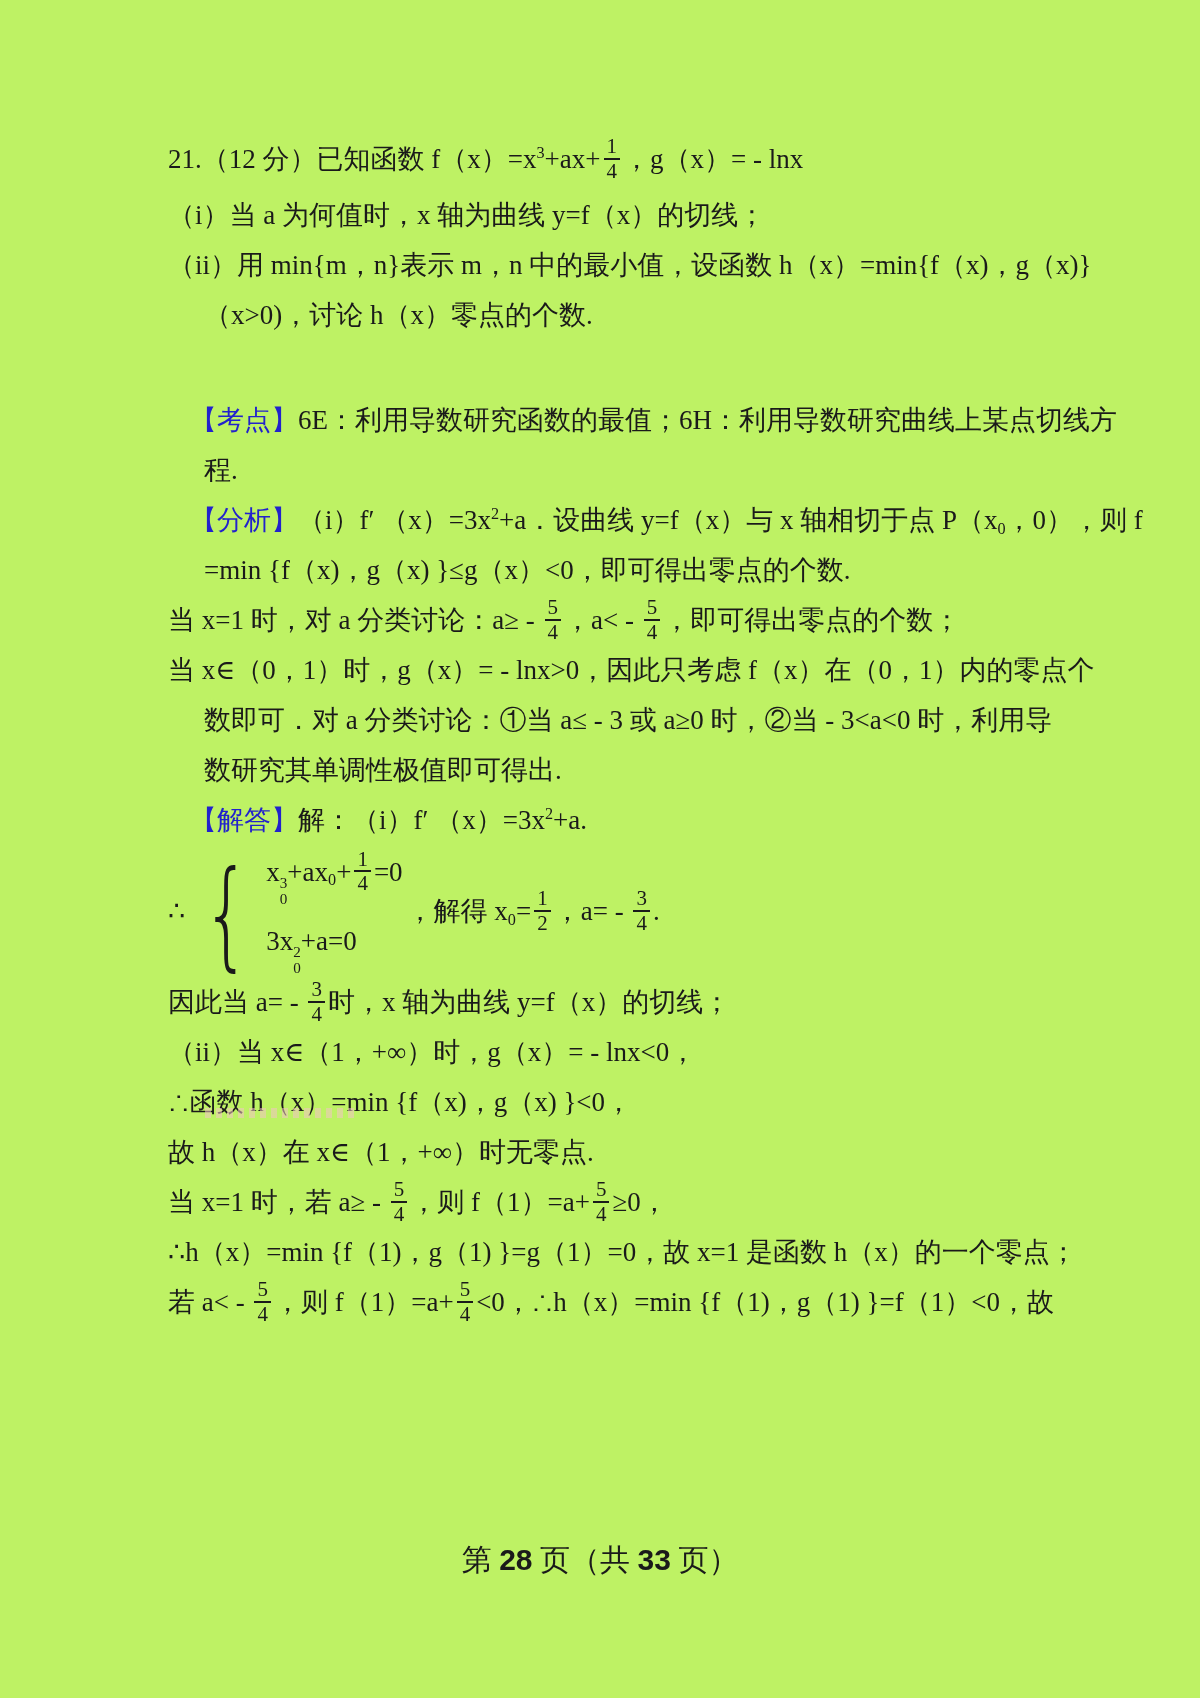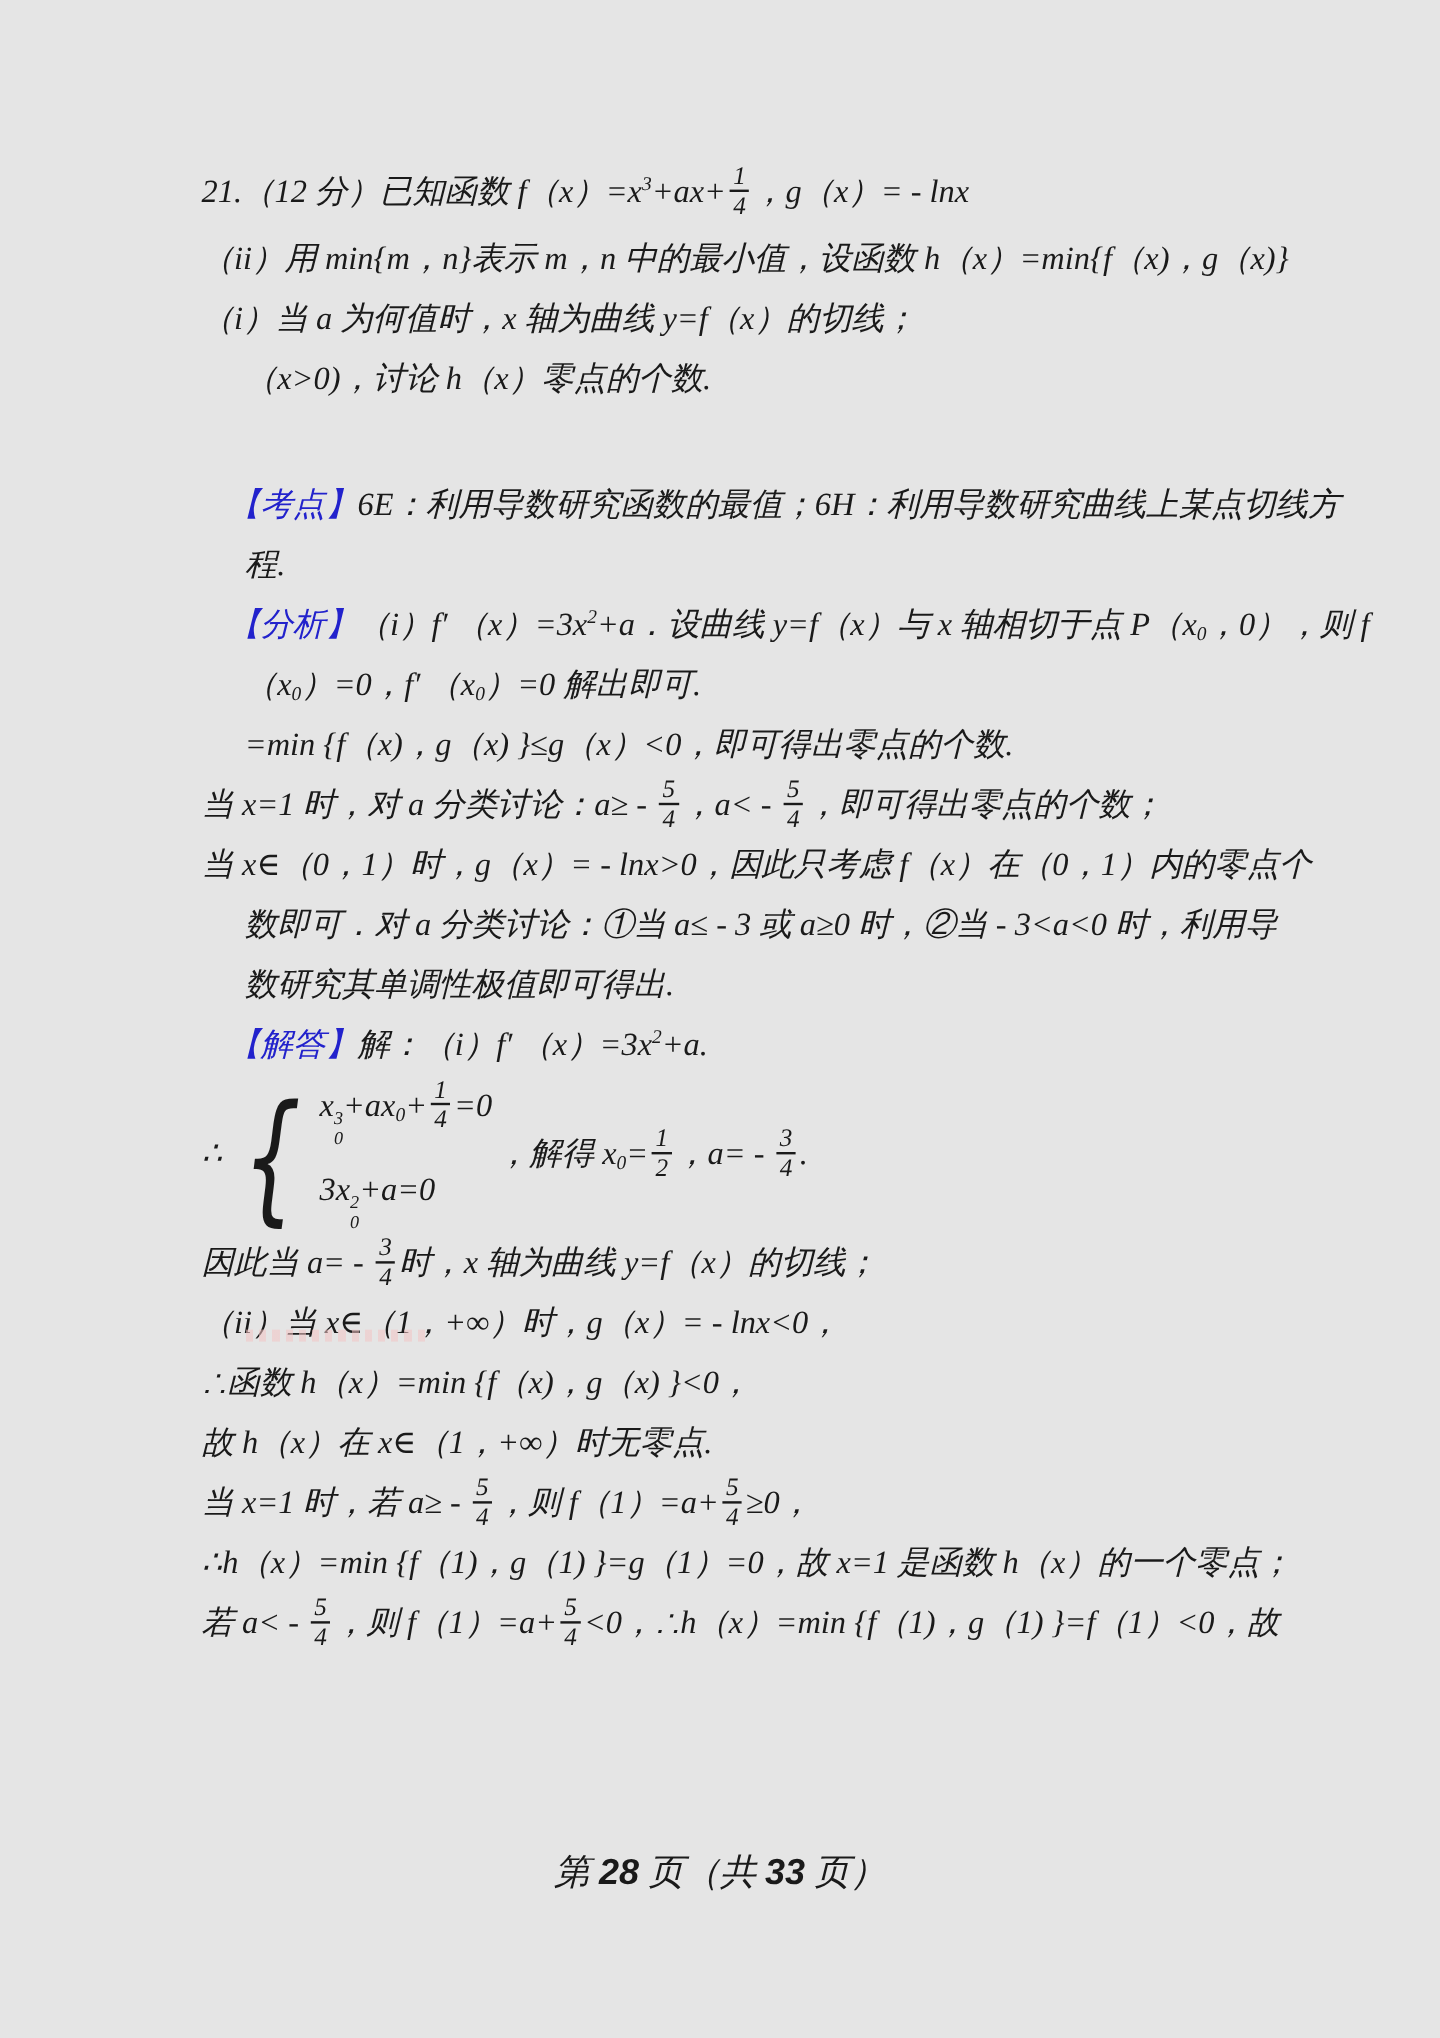--- a/index.html
+++ b/index.html
@@ -1,19 +1,19 @@
 <!DOCTYPE html>
 <html style="--label-blue: #2222cc;"><head>
 <meta charset="utf-8">
 <style>
   html,body{margin:0;padding:0;background:#ffffff;}
   .page{
-    width:1200px;height:1698px;position:relative;background:#e5e5e5;
+    width:1200px;height:1698px;position:relative;background:#bef264;
     font-family:"Liberation Serif","DejaVu Serif",serif;
-    color:#1a1a1a;font-size:27px;overflow:hidden;font-style:italic;
+    color:#1a1a1a;font-size:27px;overflow:hidden;
   }
   .content{padding:128px 140px 0 168px;}
   .line{height:50px;line-height:50px;white-space:pre;}
   .line.title{height:62px;line-height:62px;}
   .line.blank{height:55px;}
   .line.sys{height:132px;line-height:132px;}
   .ind1{padding-left:36px;}
   .blue{color:var(--label-blue,#2222cc);margin-left:22px;}
   .sup{font-size:0.6em;vertical-align:0.62em;line-height:0;}
   .sub{font-size:0.6em;vertical-align:-0.28em;line-height:0;}
@@ -44,28 +44,27 @@
     font-size:30px;white-space:pre;
   }
   .footer .bold{font-weight:bold;font-family:"Liberation Sans","DejaVu Sans",sans-serif;}
 </style>
 </head>
 <body>
 
 <div class="page">
   <div class="content">
       <div class="line title"><span>21.（12 分）已知函数 f（x）=x</span><span class="sup">3</span><span>+ax+</span><span class="frac"><span class="num">1</span><span class="den">4</span></span><span>，g（x）= - lnx</span></div>
+      <div class="line"><span>（i）当 a 为何值时，x 轴为曲线 y=f（x）的切线；</span></div>
       <div class="line"><span>（ii）用 min{m，n}表示 m，n 中的最小值，设函数 h（x）=min{f（x)，g（x)}</span></div>
-      <div class="line"><span>（i）当 a 为何值时，x 轴为曲线 y=f（x）的切线；</span></div>
       <div class="line ind1"><span>（x&gt;0)，讨论 h（x）零点的个数.</span></div>
       <div class="line blank"></div>
       <div class="line"><span class="blue">【考点】</span><span>6E：利用导数研究函数的最值；6H：利用导数研究曲线上某点切线方</span></div>
       <div class="line ind1"><span>程.</span></div>
       <div class="line"><span class="blue">【分析】</span><span>（i）f′ （x）=3x</span><span class="sup">2</span><span>+a．设曲线 y=f（x）与 x 轴相切于点 P（x</span><span class="sub">0</span><span>，0），则 f</span></div>
-      <div class="line ind1"><span>（x</span><span class="sub">0</span><span>）=0，f′ （x</span><span class="sub">0</span><span>）=0 解出即可.</span></div>
       <div class="line ind1"><span>=min {f（x)，g（x) }≤g（x）&lt;0，即可得出零点的个数.</span></div>
       <div class="line"><span>当 x=1 时，对 a 分类讨论：a≥ - </span><span class="frac"><span class="num">5</span><span class="den">4</span></span><span>，a&lt; - </span><span class="frac"><span class="num">5</span><span class="den">4</span></span><span>，即可得出零点的个数；</span></div>
       <div class="line"><span>当 x∈（0，1）时，g（x）= - lnx&gt;0，因此只考虑 f（x）在（0，1）内的零点个</span></div>
       <div class="line ind1"><span>数即可．对 a 分类讨论：①当 a≤ - 3 或 a≥0 时，②当 - 3&lt;a&lt;0 时，利用导</span></div>
       <div class="line ind1"><span>数研究其单调性极值即可得出.</span></div>
       <div class="line"><span class="blue">【解答】</span><span>解：（i）f′ （x）=3x</span><span class="sup">2</span><span>+a.</span></div>
       <div class="line sys"><span>∴</span><span class="sys-wrap"><span class="brace">{</span><span class="syscol"><span class="eq"><span>x</span><span class="supsub"><span>3</span><span>0</span></span><span>+ax</span><span class="sub">0</span><span>+</span><span class="frac"><span class="num">1</span><span class="den">4</span></span><span>=0</span></span><span class="eq"><span>3x</span><span class="supsub"><span>2</span><span>0</span></span><span>+a=0</span></span></span></span><span>，解得 x</span><span class="sub">0</span><span>=</span><span class="frac"><span class="num">1</span><span class="den">2</span></span><span>，a= - </span><span class="frac"><span class="num">3</span><span class="den">4</span></span><span>.</span></div>
       <div class="line"><span>因此当 a= - </span><span class="frac"><span class="num">3</span><span class="den">4</span></span><span>时，x 轴为曲线 y=f（x）的切线；</span></div>
       <div class="line"><span>（ii）当 x∈（1，+∞）时，g（x）= - lnx&lt;0，</span></div>
       <div class="line"><span>∴函数 h（x）=min {f（x)，g（x) }&lt;0，</span></div>

